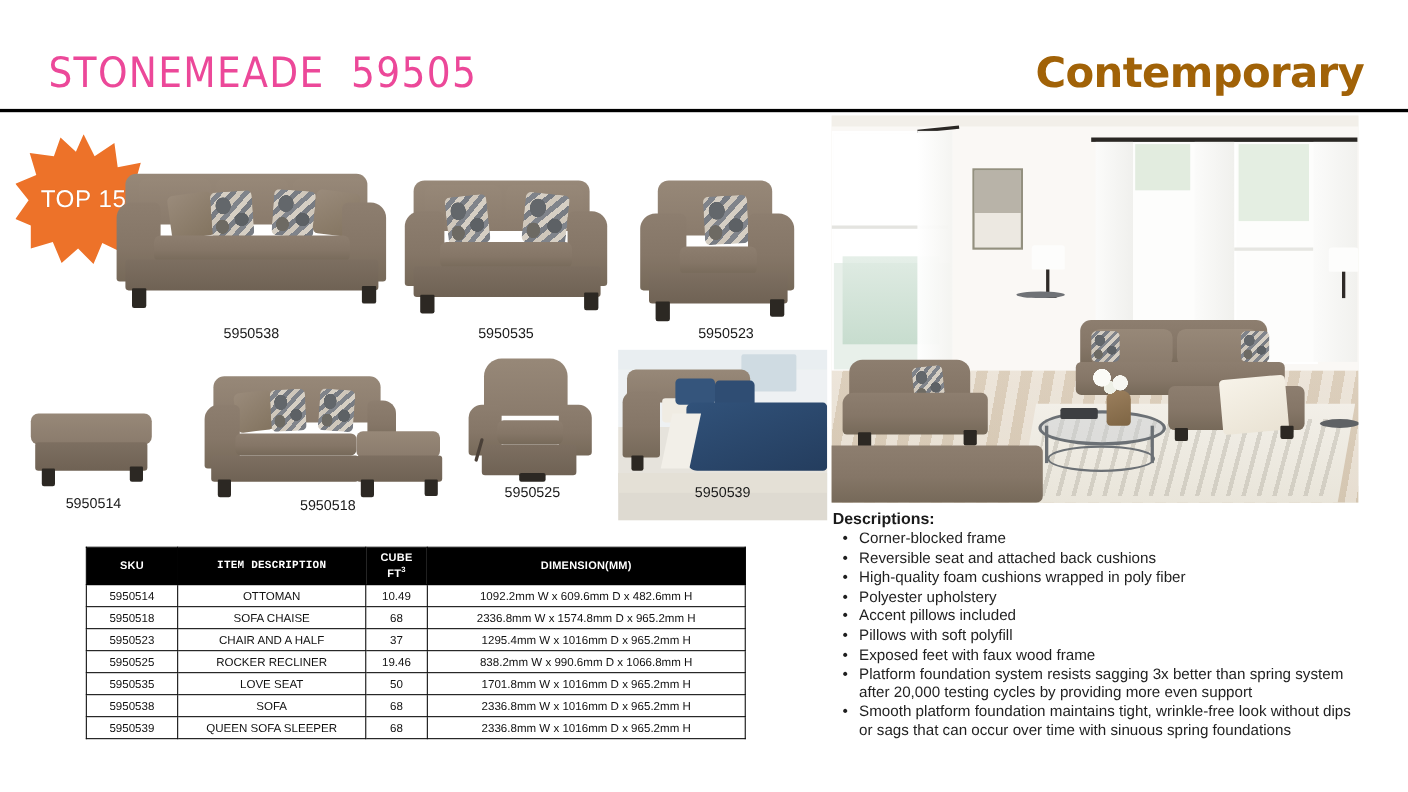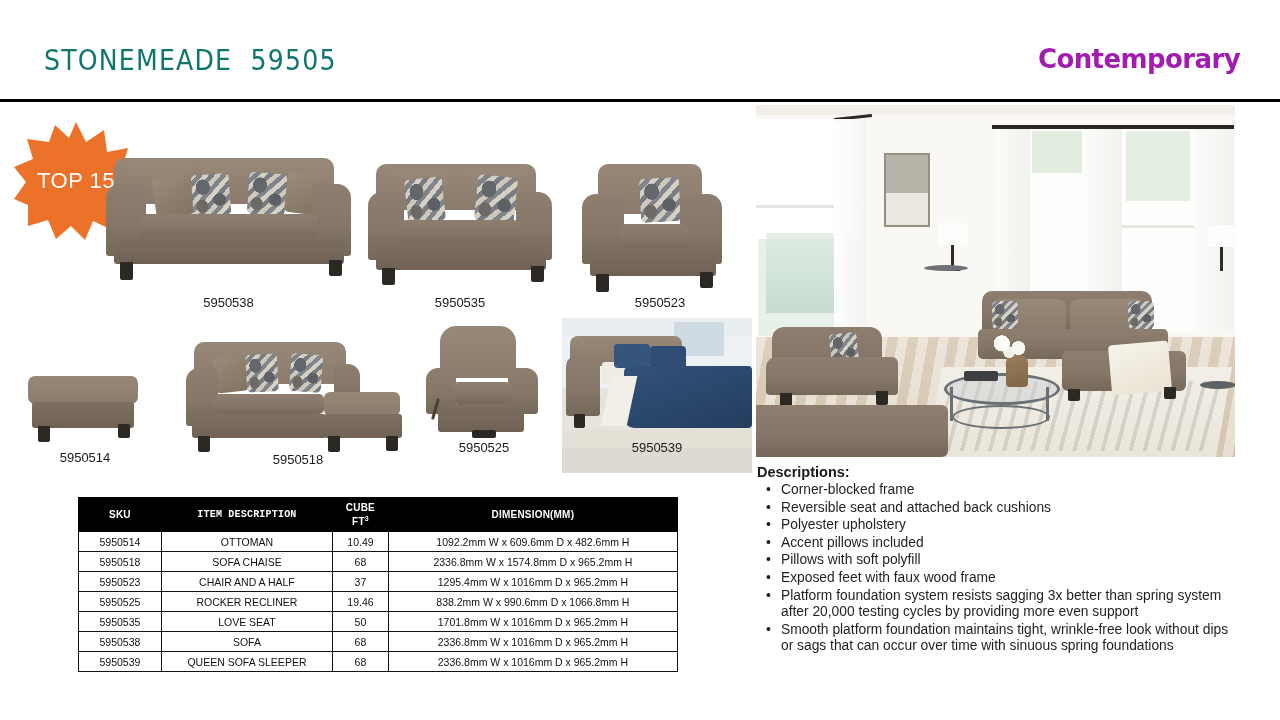--- a/index.html
+++ b/index.html
@@ -7,27 +7,27 @@
     width:1280px;height:720px;background:#ffffff;
     font-family:"Liberation Sans", sans-serif;
     overflow:hidden;position:relative;
   }
   .page{position:relative;width:1280px;height:720px;}
 
   
   .hdr-title{
     position:absolute;left:44px;top:44px;
     font-family:"DejaVu Sans Condensed","Liberation Sans",sans-serif;
-    font-size:28px;font-weight:300;letter-spacing:1.2px;color:#0f766e;
+    font-size:38px;font-weight:300;letter-spacing:1.2px;color:#ec4899;
     white-space:pre;
   }
   .hdr-style{
     position:absolute;right:40px;top:44px;
     font-family:"DejaVu Sans","Liberation Sans",sans-serif;
-    font-size:26px;font-weight:bold;letter-spacing:-0.6px;color:#a21caf;
+    font-size:38px;font-weight:bold;letter-spacing:-0.6px;color:#a16207;
   }
   .hdr-rule{
     position:absolute;left:0;top:99px;width:1280px;height:3px;background:#000;
   }
 
   
   .burst{
     position:absolute;left:14px;top:122px;width:124px;height:118px;
   }
   .burst svg{display:block;width:124px;height:118px;}
@@ -298,20 +298,21 @@
     <div class="s" style="left:444px;top:276px;width:36px;height:8px;background:#5f6265;border-radius:50%;"></div>
 
     <div class="s" style="left:232px;top:228px;width:46px;height:26px;background:radial-gradient(circle at 30% 40%, #fbfbf7 0 22%, transparent 23%),radial-gradient(circle at 66% 58%, #f7f7f2 0 20%, transparent 21%),radial-gradient(circle at 46% 74%, #eef0e6 0 18%, transparent 19%);"></div>
   </div>
 
   <div class="desc">
     <h3>Descriptions:</h3>
     <ul>
       <li>Corner-blocked frame</li>
       <li>Reversible seat and attached back cushions</li>
+      <li>High-quality foam cushions wrapped in poly fiber</li>
       <li>Polyester upholstery</li>
       <li>Accent pillows included</li>
       <li>Pillows with soft polyfill</li>
       <li>Exposed feet with faux wood frame</li>
       <li>Platform foundation system resists sagging 3x better than spring system after 20,000 testing cycles by providing more even support</li>
       <li>Smooth platform foundation maintains tight, wrinkle-free look without dips or sags that can occur over time with sinuous spring foundations</li>
     </ul>
   </div>
 
   <div class="tblwrap">

